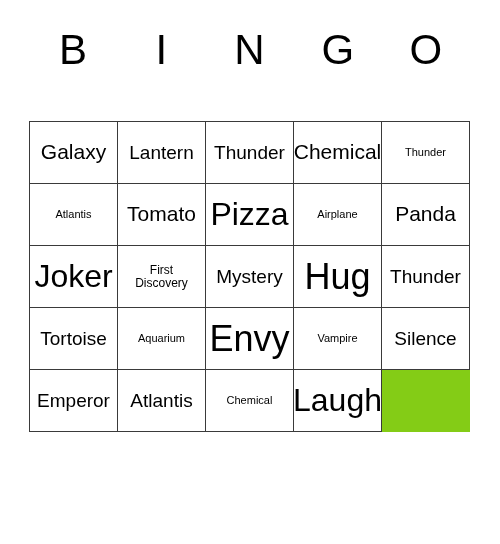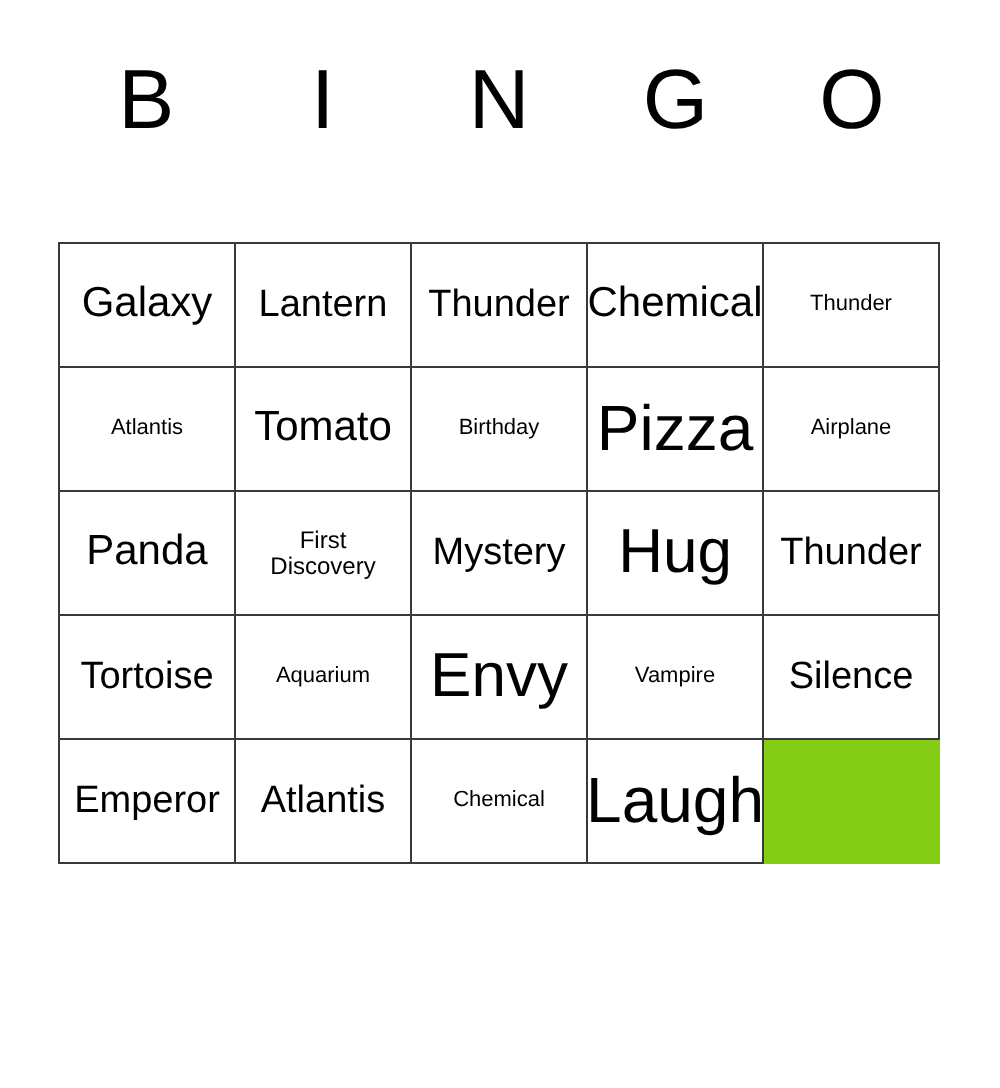--- a/index.html
+++ b/index.html
@@ -73,21 +73,21 @@
     background: #ffffff;
   }
   .cell-text {
     display: block;
     line-height: 1.05;
     white-space: pre-line;
     color: #000000;
   }
 
   
-  .fs-xl   { font-size: 31px; }
+  .fs-xl   { font-size: 36px; }
   .fs-lg   { font-size: 32px; }
   .fs-md   { font-size: 21px; }
   .fs-sm   { font-size: 19px; }
   .fs-xs   { font-size: 11px; }
   .fs-xxs  { font-size: 12px; }
 </style>
 </head>
 <body>
 
 <div id="bingo-card">
@@ -118,31 +118,31 @@
         <span class="cell-text fs-xs">Thunder</span>
       </div>
 
     <div class="cell">
         <span class="cell-text fs-xs">Atlantis</span>
       </div>
     <div class="cell">
         <span class="cell-text fs-md">Tomato</span>
       </div>
     <div class="cell">
-        <span class="cell-text fs-xs">Birthday</span>
-      </div>
-    <div class="cell">
         <span class="cell-text fs-lg">Pizza</span>
       </div>
     <div class="cell">
         <span class="cell-text fs-xs">Airplane</span>
       </div>
 
     <div class="cell">
         <span class="cell-text fs-md">Panda</span>
+      </div>
+    <div class="cell">
+        <span class="cell-text fs-lg">Joker</span>
       </div>
     <div class="cell">
         <span class="cell-text fs-xxs">First
 Discovery</span>
       </div>
     <div class="cell">
         <span class="cell-text fs-sm">Mystery</span>
       </div>
     <div class="cell">
         <span class="cell-text fs-xl">Hug</span>

